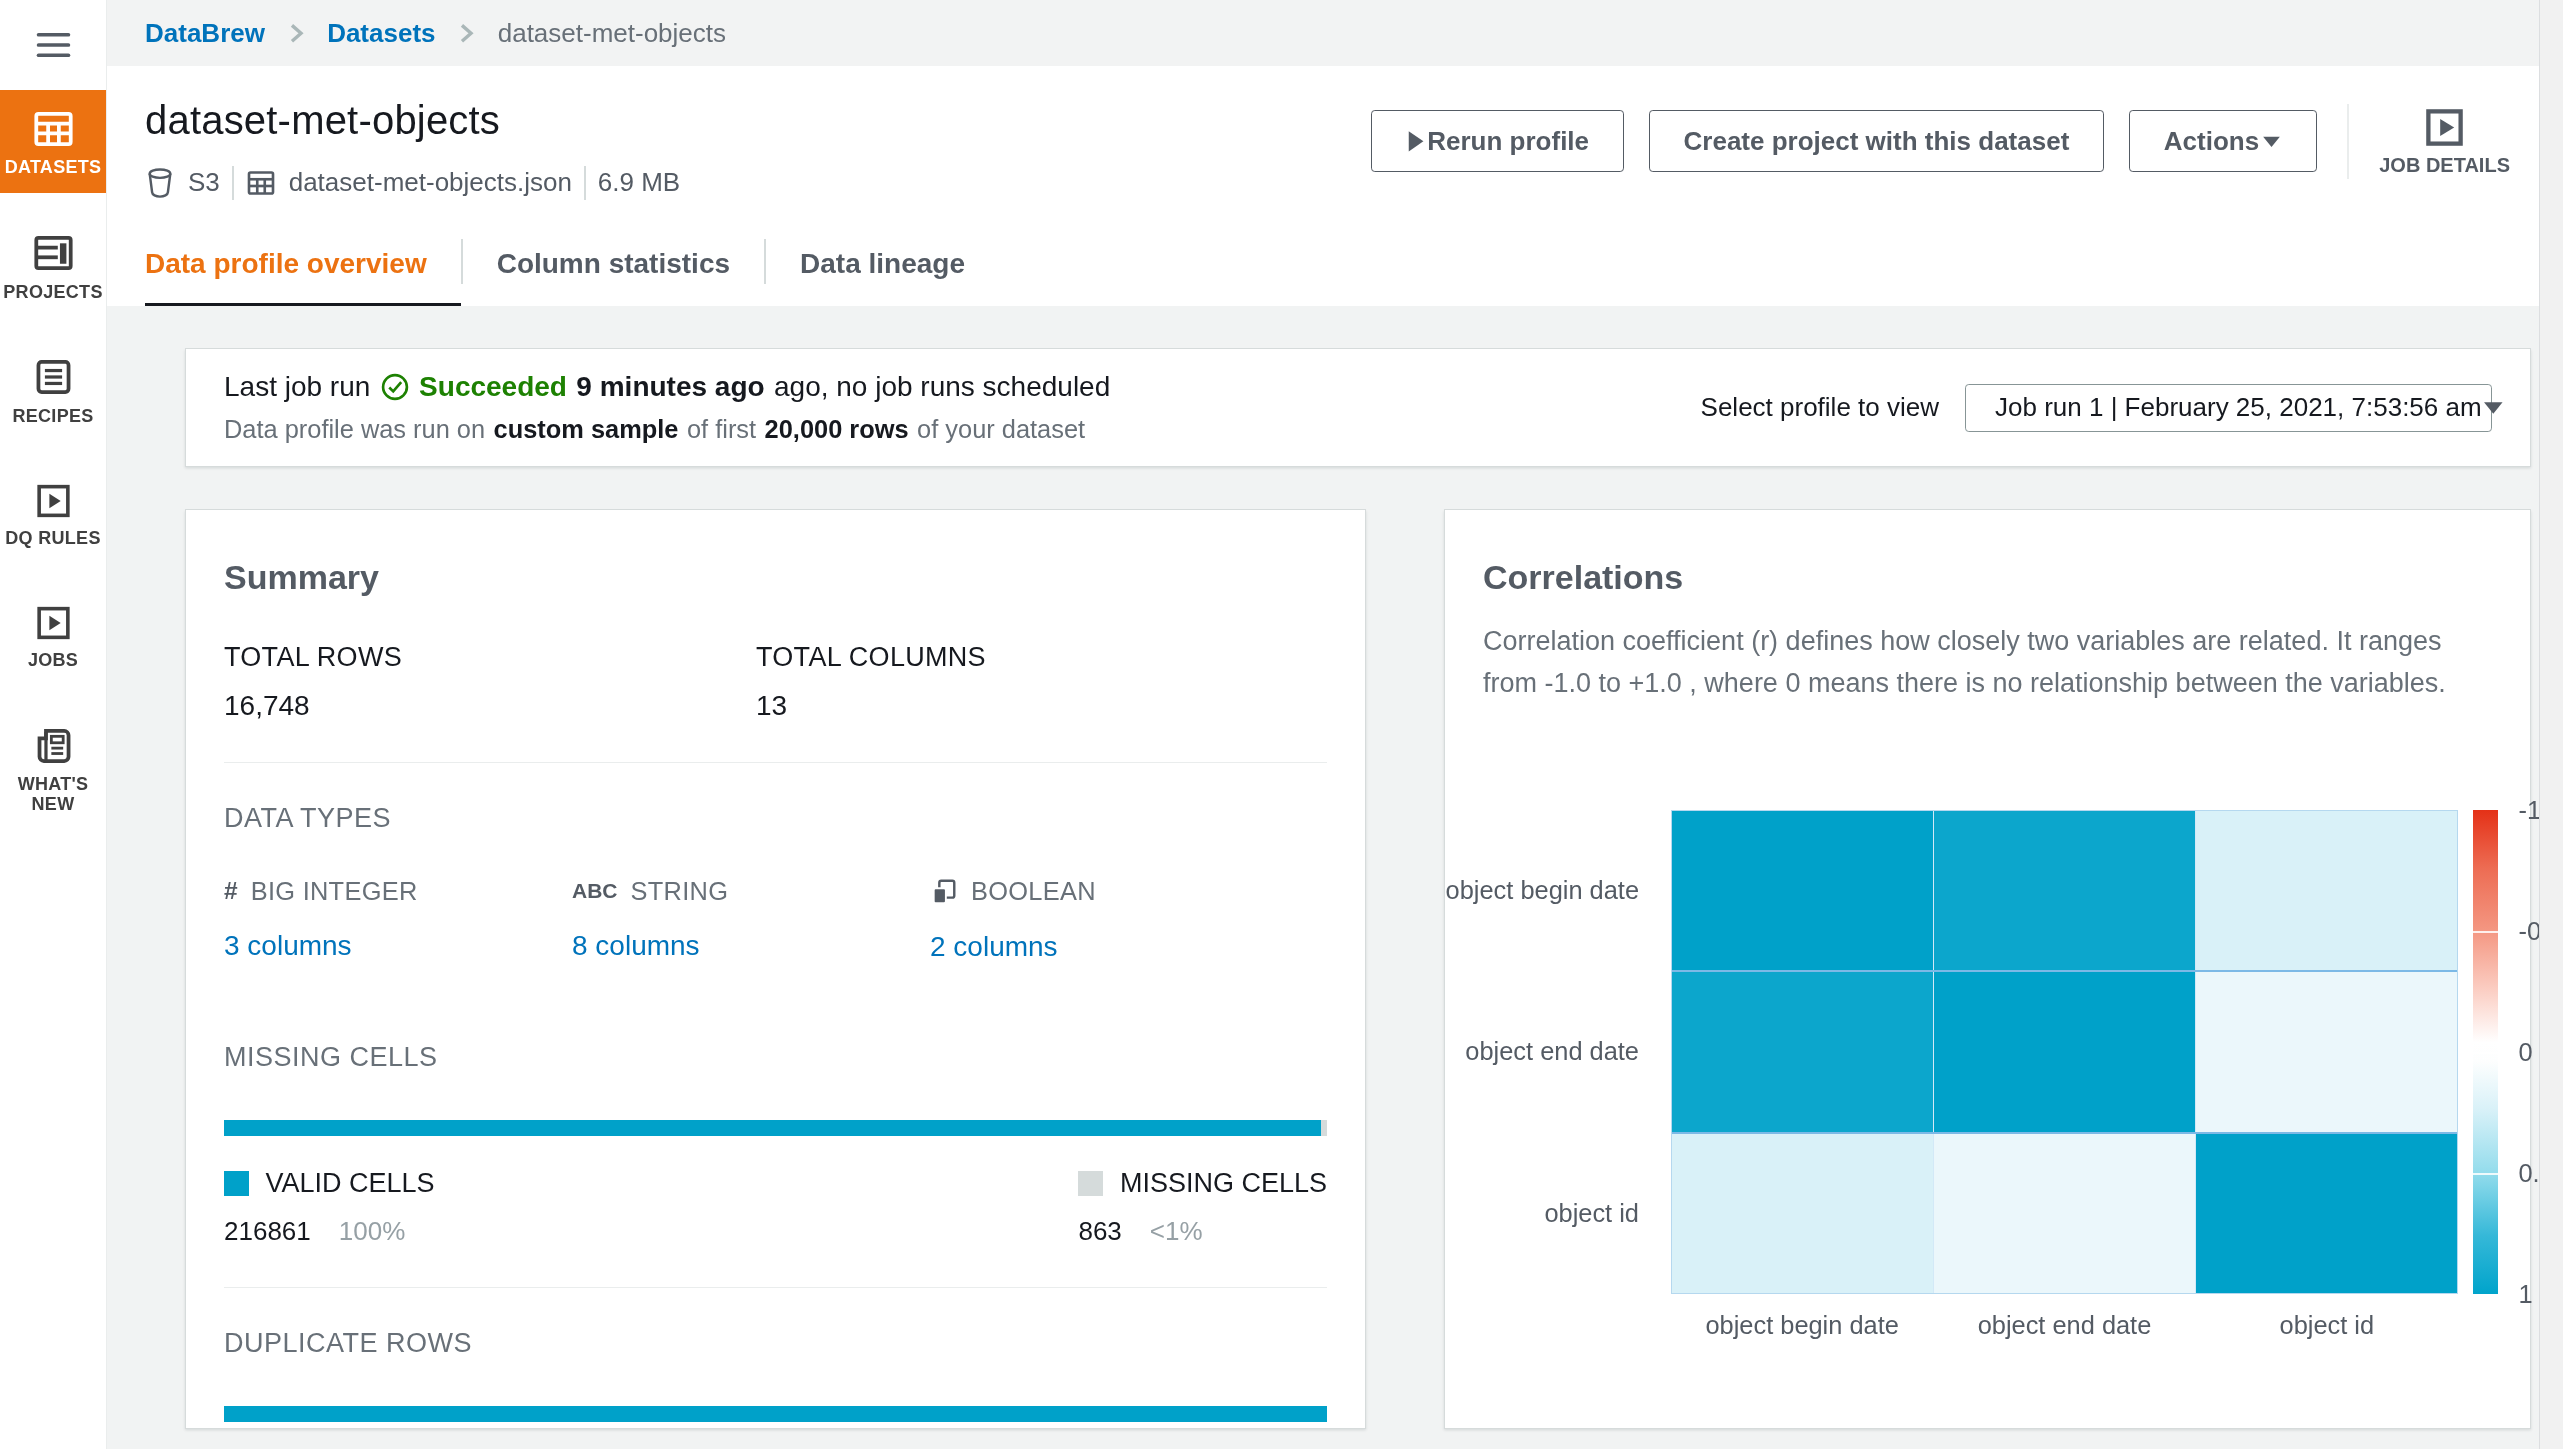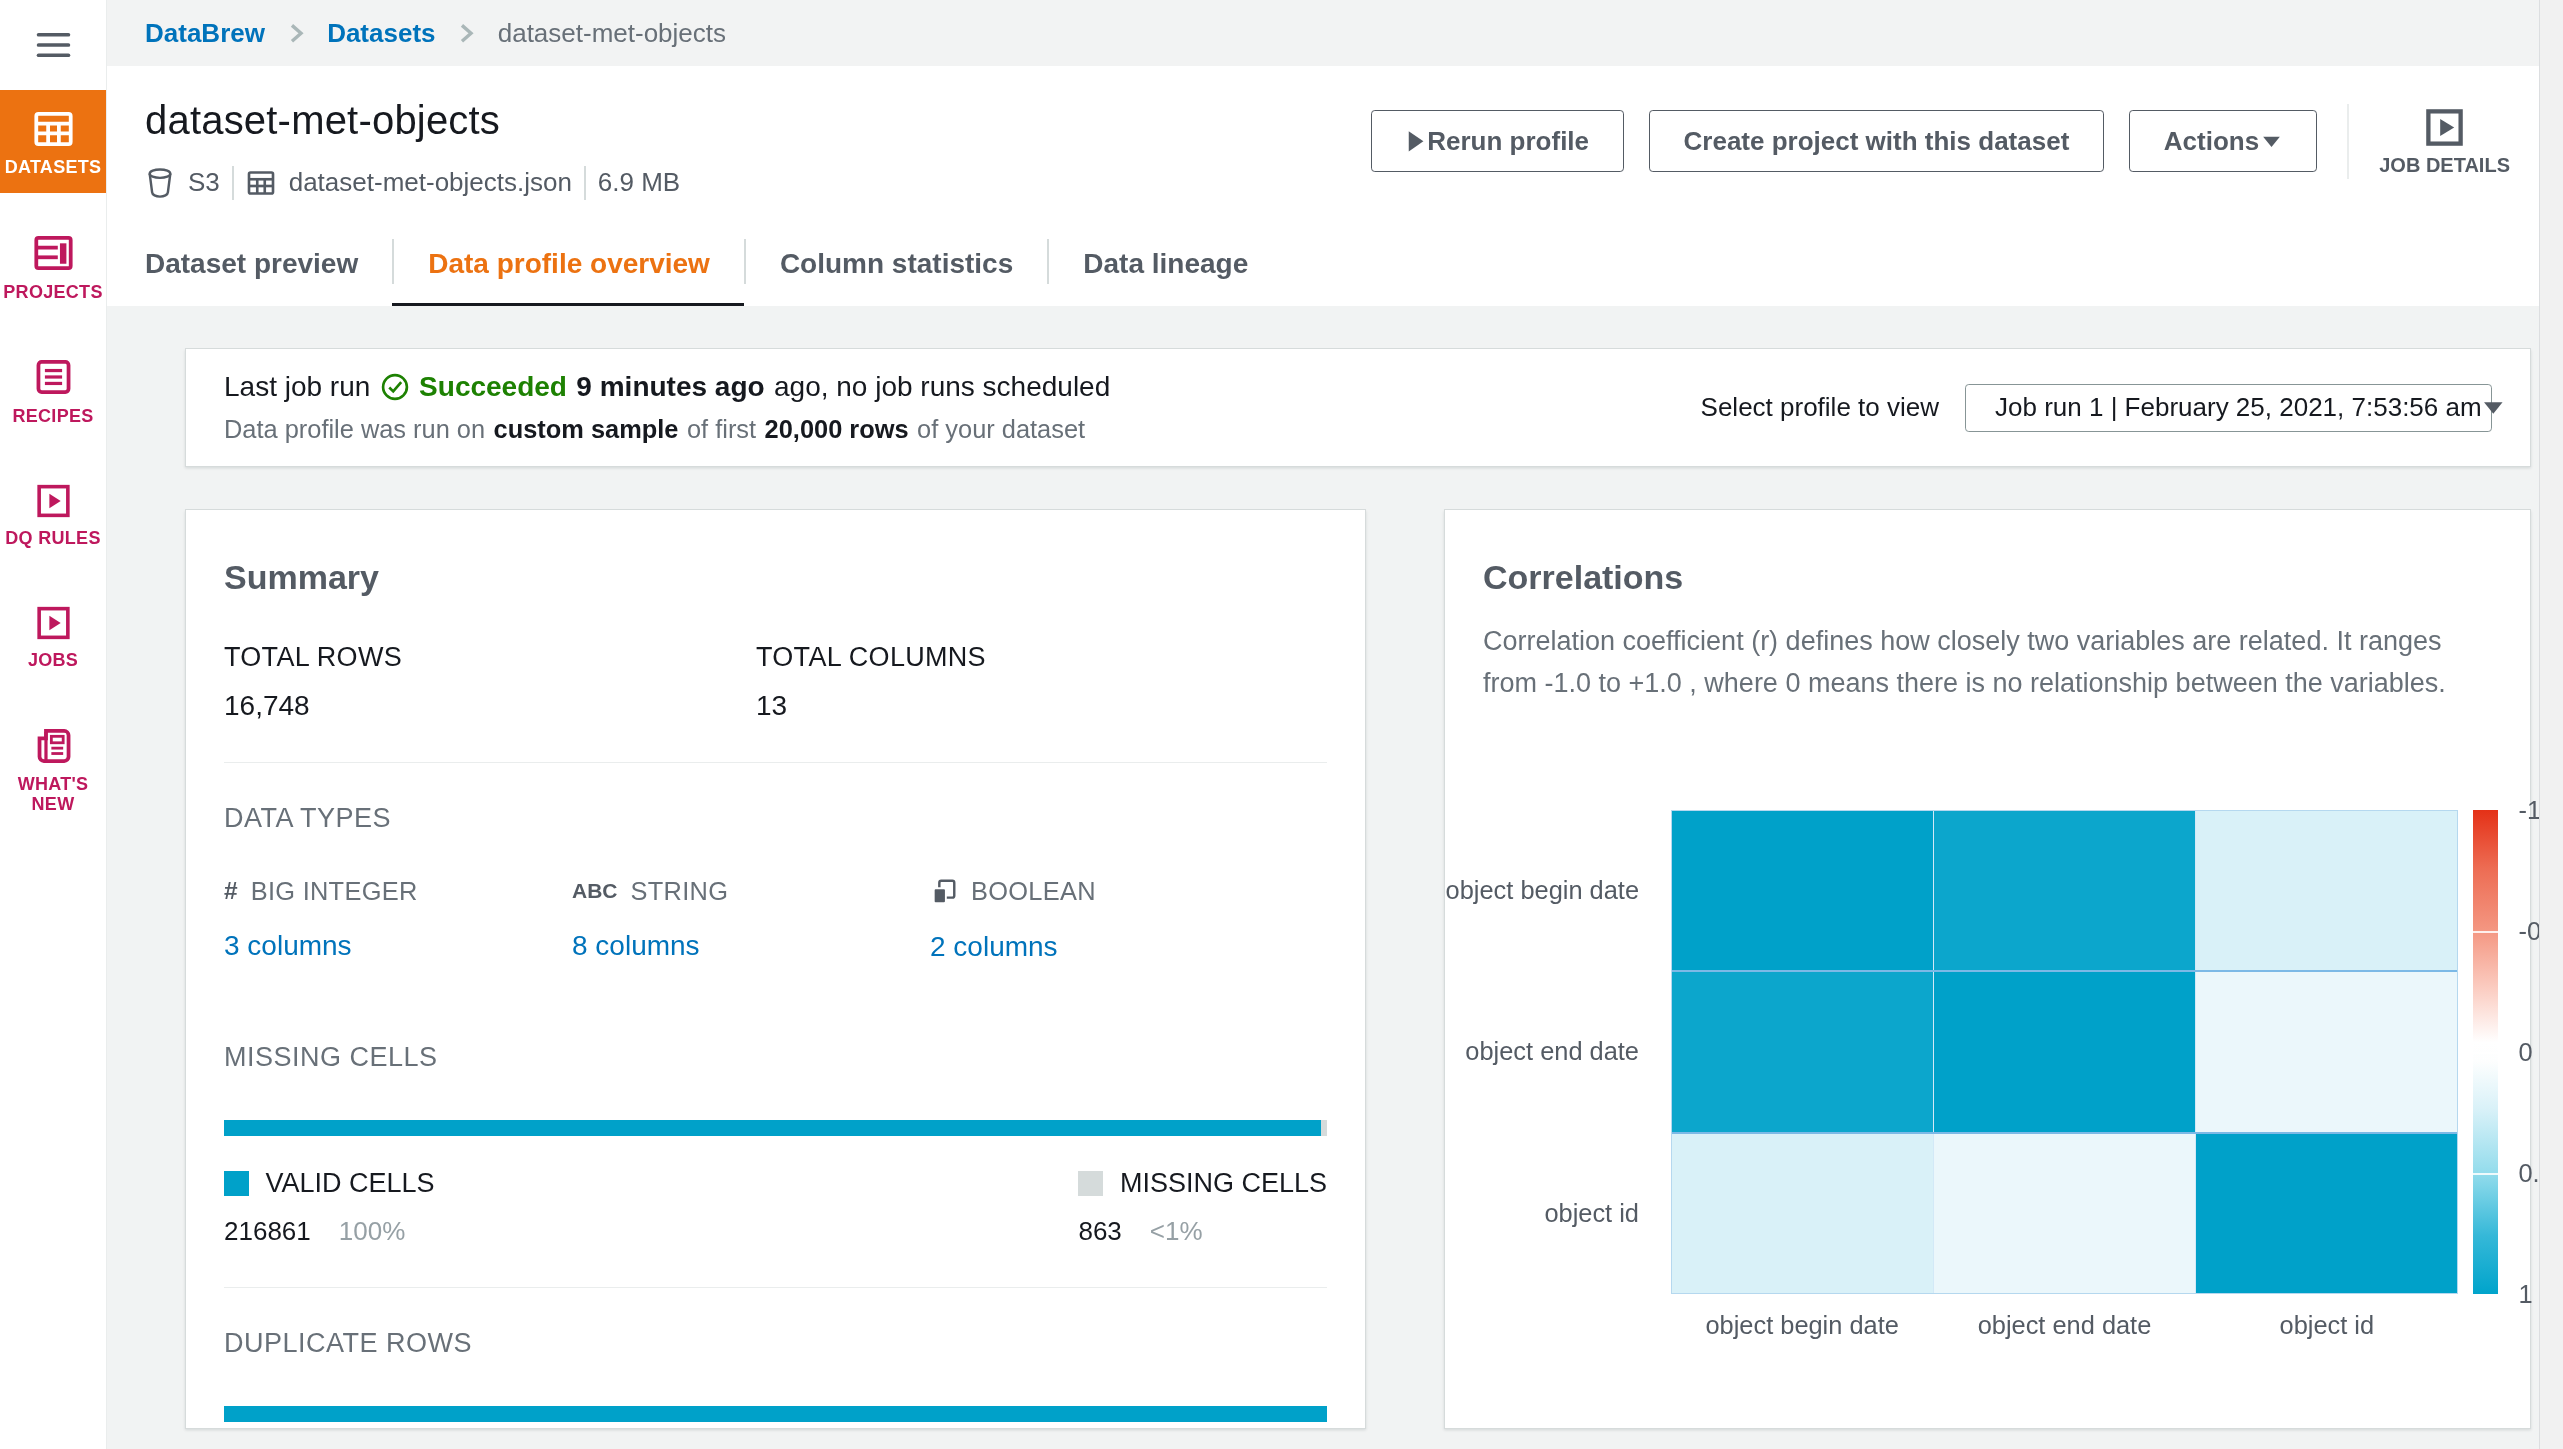--- a/index.html
+++ b/index.html
@@ -17,21 +17,21 @@
     border-right: 1.9px solid #eaeded;
     display: flex; flex-direction: column; align-items: stretch;
   }
   .hamburger {
     height: 90px; display: flex; align-items: center; justify-content: center;
     color: #545b64; cursor: pointer;
   }
   .nav-item {
     display: flex; flex-direction: column; align-items: center;
     padding: 19px 1.9px 15px; margin-bottom: 21px;
-    color: #be185d; cursor: pointer;
+    color: #404040; cursor: pointer;
   }
   .nav-item:first-of-type { margin-top: 24.5px; }
   .nav-item.active { background: #ec7211; color: #fff; }
   .nav-label {
     margin-top: 9.4px; font-size: 18px; font-weight: 700;
     letter-spacing: 0.3px; text-align: center; line-height: 1.1;
   }
 
   
   .main { flex: 1; display: flex; flex-direction: column; min-width: 0; }
@@ -333,21 +333,20 @@
                 <rect x="5" y="5" width="30" height="30" fill="none" stroke="#545b64" stroke-width="4"></rect>
                 <polygon points="16,12 29,20 16,28" fill="#545b64"></polygon>
               </svg>
             </span>
             <span>JOB DETAILS</span>
           </div>
         </div>
       </div>
 
       <div class="tabs">
-        <div class="tab">Dataset preview</div>
         <div class="tab active">Data profile overview</div>
         <div class="tab">Column statistics</div>
         <div class="tab">Data lineage</div>
       </div>
     </div>
 
     <div class="content">
 
       <div class="panel banner">
         <div>

